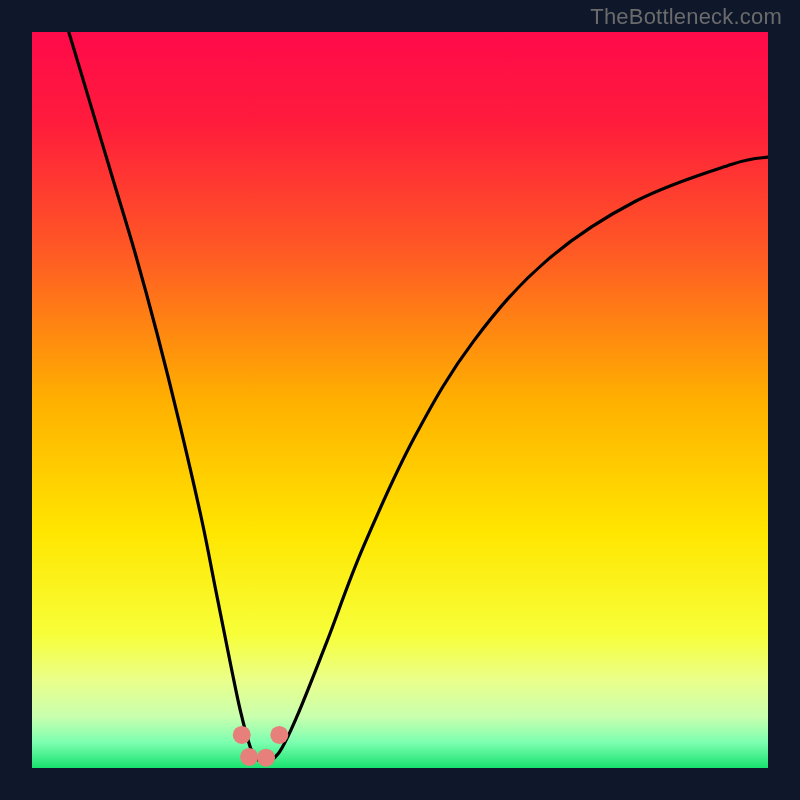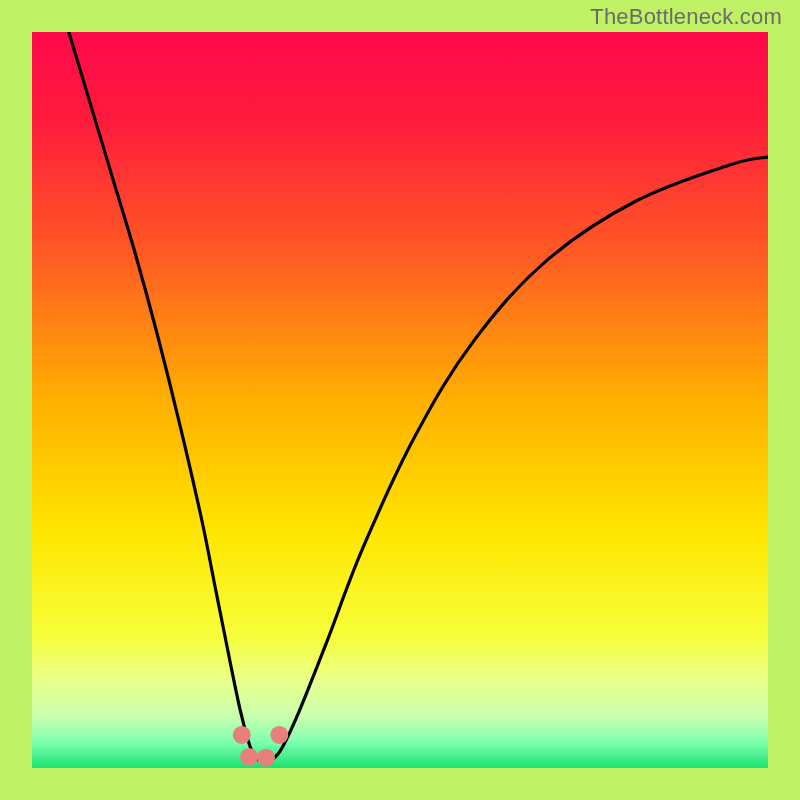--- a/index.html
+++ b/index.html
@@ -9,21 +9,21 @@
     height: 800px;
     overflow: hidden;
     background: #000;
     font-family: Arial, Helvetica, sans-serif;
   }
   .frame {
     position: absolute;
     top: 0; left: 0;
     width: 800px;
     height: 800px;
-    background: #bef264;
+    background: #0f172a;
   }
   .plot {
     position: absolute;
     top: 32px;
     left: 32px;
     width: 736px;
     height: 736px;
     overflow: hidden;
   }
   .watermark {

